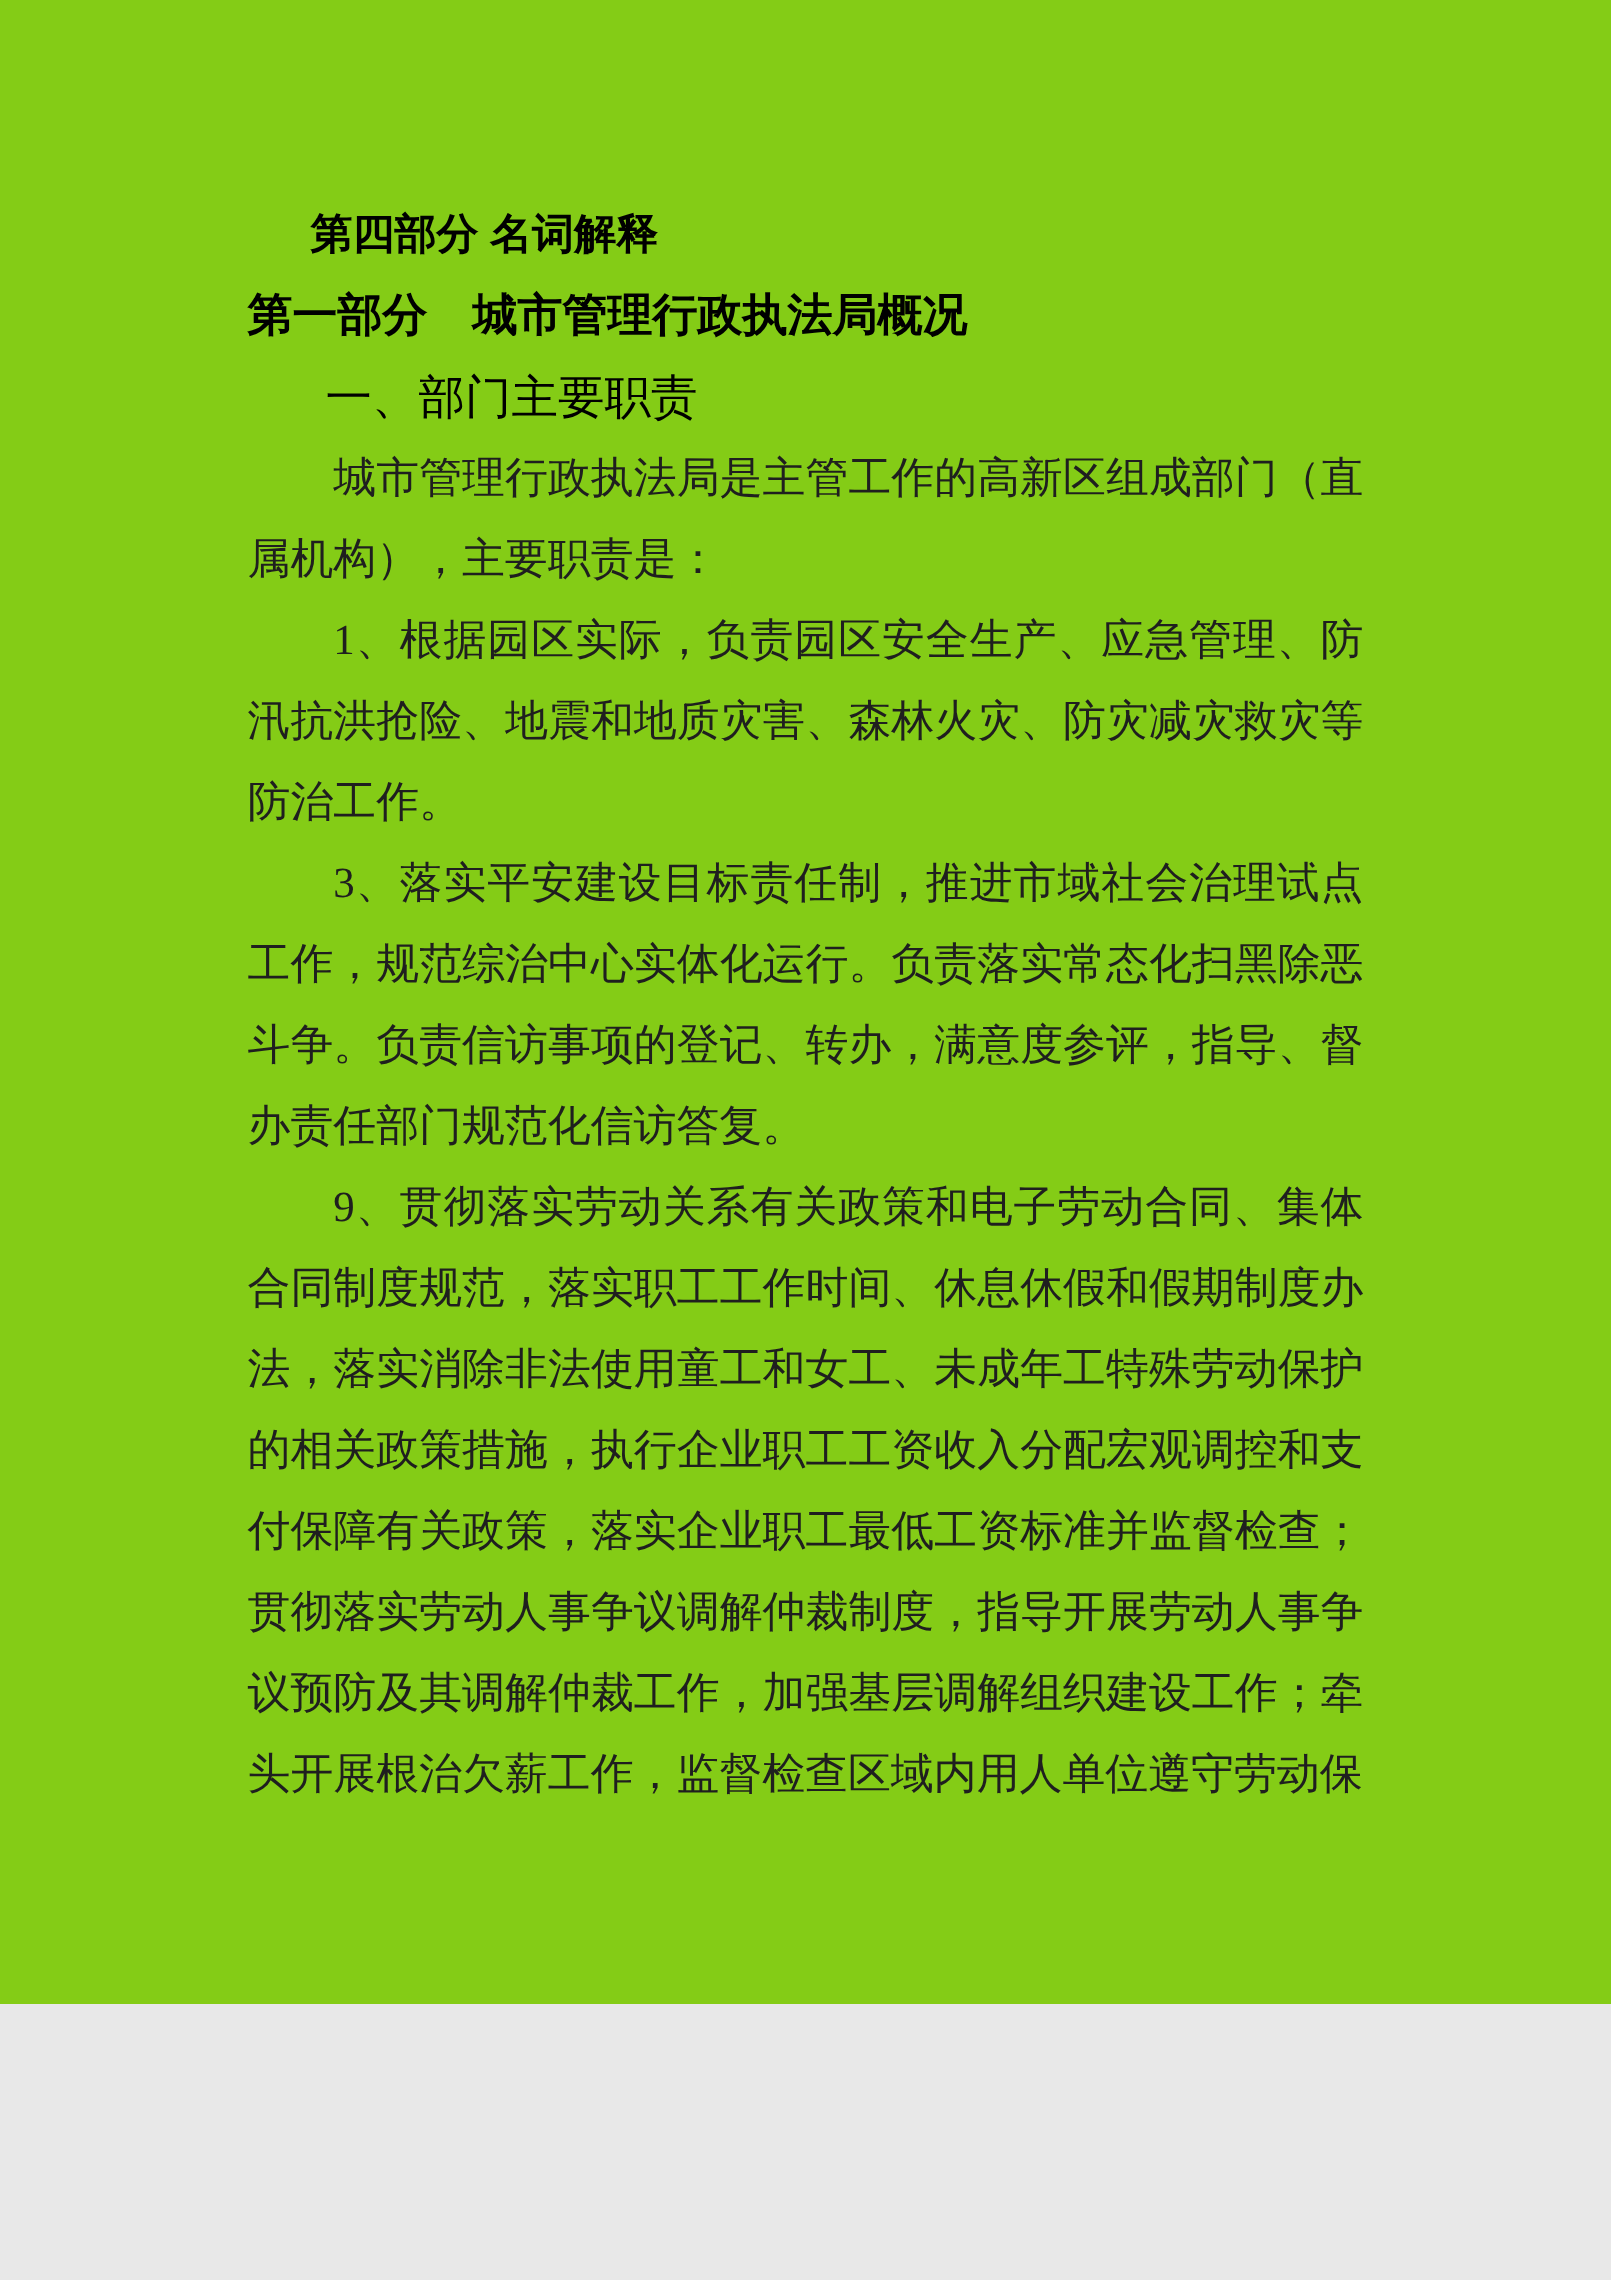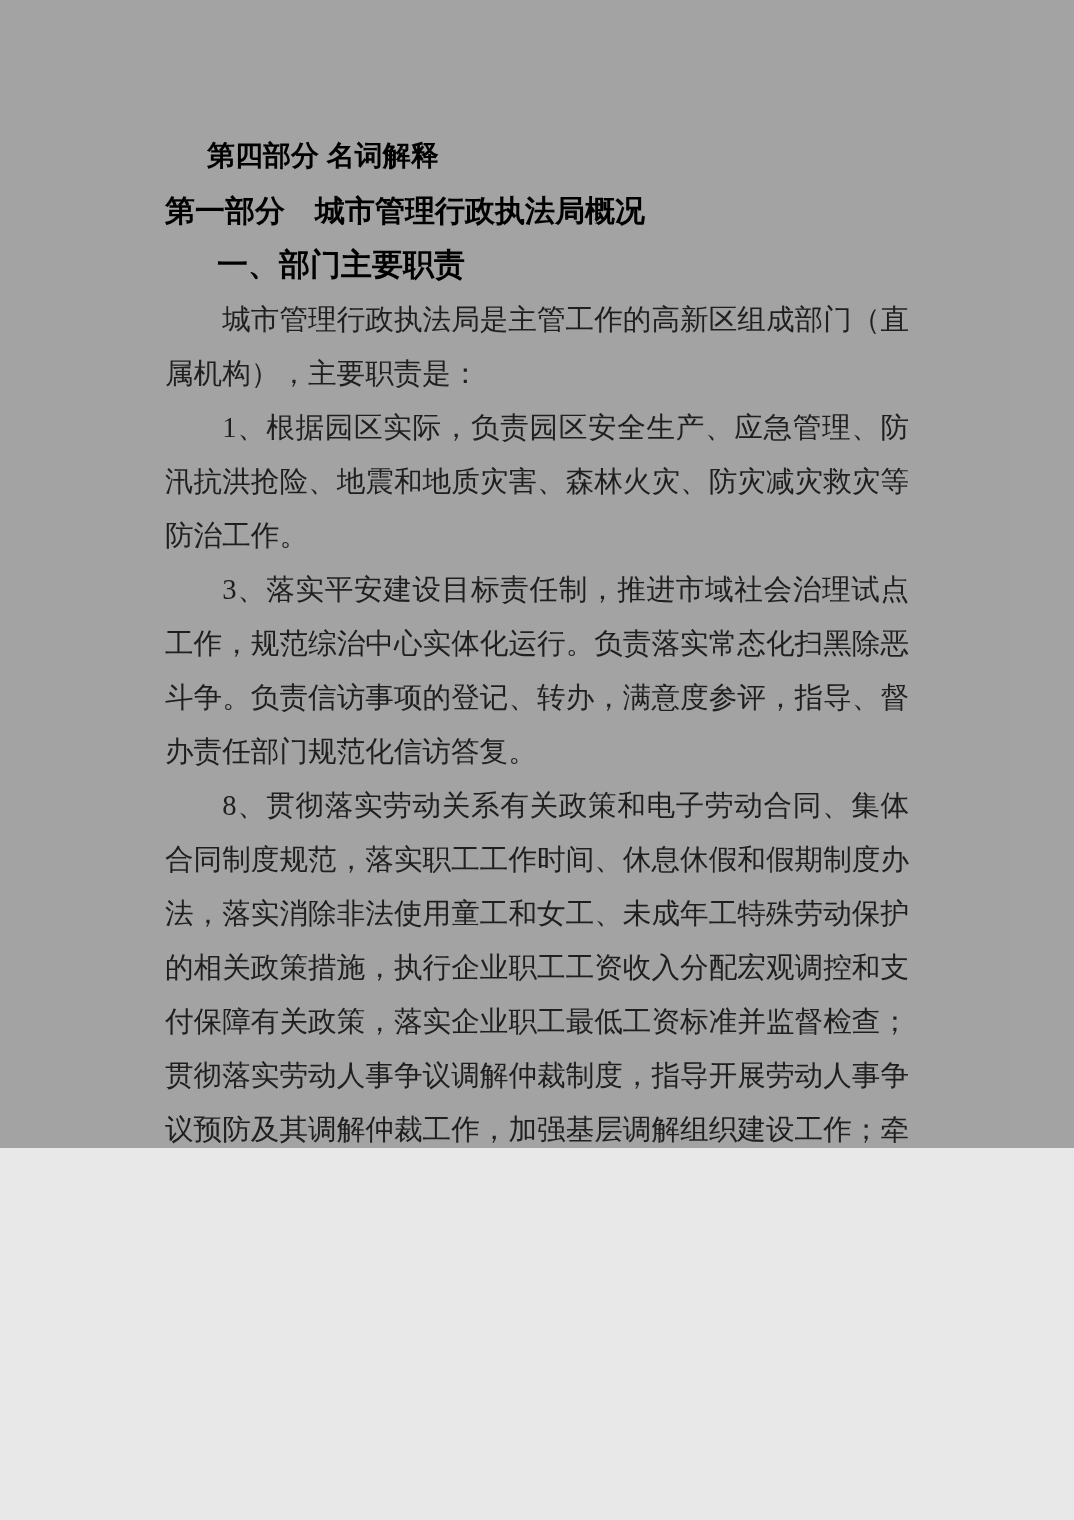--- a/index.html
+++ b/index.html
@@ -3,23 +3,23 @@
 <meta charset="utf-8">
 <style>
   html, body {
     margin: 0;
     padding: 0;
     background: #e8e8e8;
   }
   .page {
     position: relative;
     width: 1074px;
-    height: 1148px;
+    height: 1336px;
     margin: 0 auto;
-    background: #a3a3a3;
+    background: #84cc16;
     overflow: hidden;
     box-sizing: border-box;
   }
   .content {
     position: absolute;
     top: 0;
     left: 165px;
     width: 744px;
     padding-top: 129px;
     box-sizing: content-box;
@@ -39,21 +39,21 @@
     font-size: 30px;
     font-weight: bold;
     color: #000000;
     line-height: 54.6px;
     white-space: pre;
   }
   .h-section1 {
     margin: 0 0 0 52px;
     font-family: "Liberation Sans", "DejaVu Sans", sans-serif;
     font-size: 31px;
-    font-weight: bold;
+    font-weight: normal;
     color: #000000;
     line-height: 54.6px;
   }
   .body-para {
     margin: 0;
     font-family: "Liberation Serif", "DejaVu Serif", serif;
     font-size: 28.6px;
     font-weight: 400;
     color: #1f1f1f;
     line-height: 54px;
@@ -79,16 +79,16 @@
 <body>
 
 <div class="page">
   <div class="content">
     <h2 class="h-part4">第四部分 名词解释</h2>
     <h1 class="h-part1">第一部分　城市管理行政执法局概况</h1>
     <h2 class="h-section1">一、部门主要职责</h2>
     <p class="body-para">城市管理行政执法局是主管工作的高新区组成部门（直属机构），主要职责是：</p>
     <p class="body-para">1、根据园区实际，负责园区安全生产、应急管理、防汛抗洪抢险、地震和地质灾害、森林火灾、防灾减灾救灾等防治工作。</p>
     <p class="body-para">3、落实平安建设目标责任制，推进市域社会治理试点工作，规范综治中心实体化运行。负责落实常态化扫黑除恶斗争。负责信访事项的登记、转办，满意度参评，指导、督办责任部门规范化信访答复。</p>
-    <p class="body-para">8、贯彻落实劳动关系有关政策和电子劳动合同、集体合同制度规范，落实职工工作时间、休息休假和假期制度办法，落实消除非法使用童工和女工、未成年工特殊劳动保护的相关政策措施，执行企业职工工资收入分配宏观调控和支付保障有关政策，落实企业职工最低工资标准并监督检查；贯彻落实劳动人事争议调解仲裁制度，指导开展劳动人事争议预防及其调解仲裁工作，加强基层调解组织建设工作；牵头开展根治欠薪工作，监督检查区域内用人单位遵守劳动保</p>
+    <p class="body-para">9、贯彻落实劳动关系有关政策和电子劳动合同、集体合同制度规范，落实职工工作时间、休息休假和假期制度办法，落实消除非法使用童工和女工、未成年工特殊劳动保护的相关政策措施，执行企业职工工资收入分配宏观调控和支付保障有关政策，落实企业职工最低工资标准并监督检查；贯彻落实劳动人事争议调解仲裁制度，指导开展劳动人事争议预防及其调解仲裁工作，加强基层调解组织建设工作；牵头开展根治欠薪工作，监督检查区域内用人单位遵守劳动保</p>
   </div>
   <div class="page-number">2</div>
 </div>
 
 </body></html>

